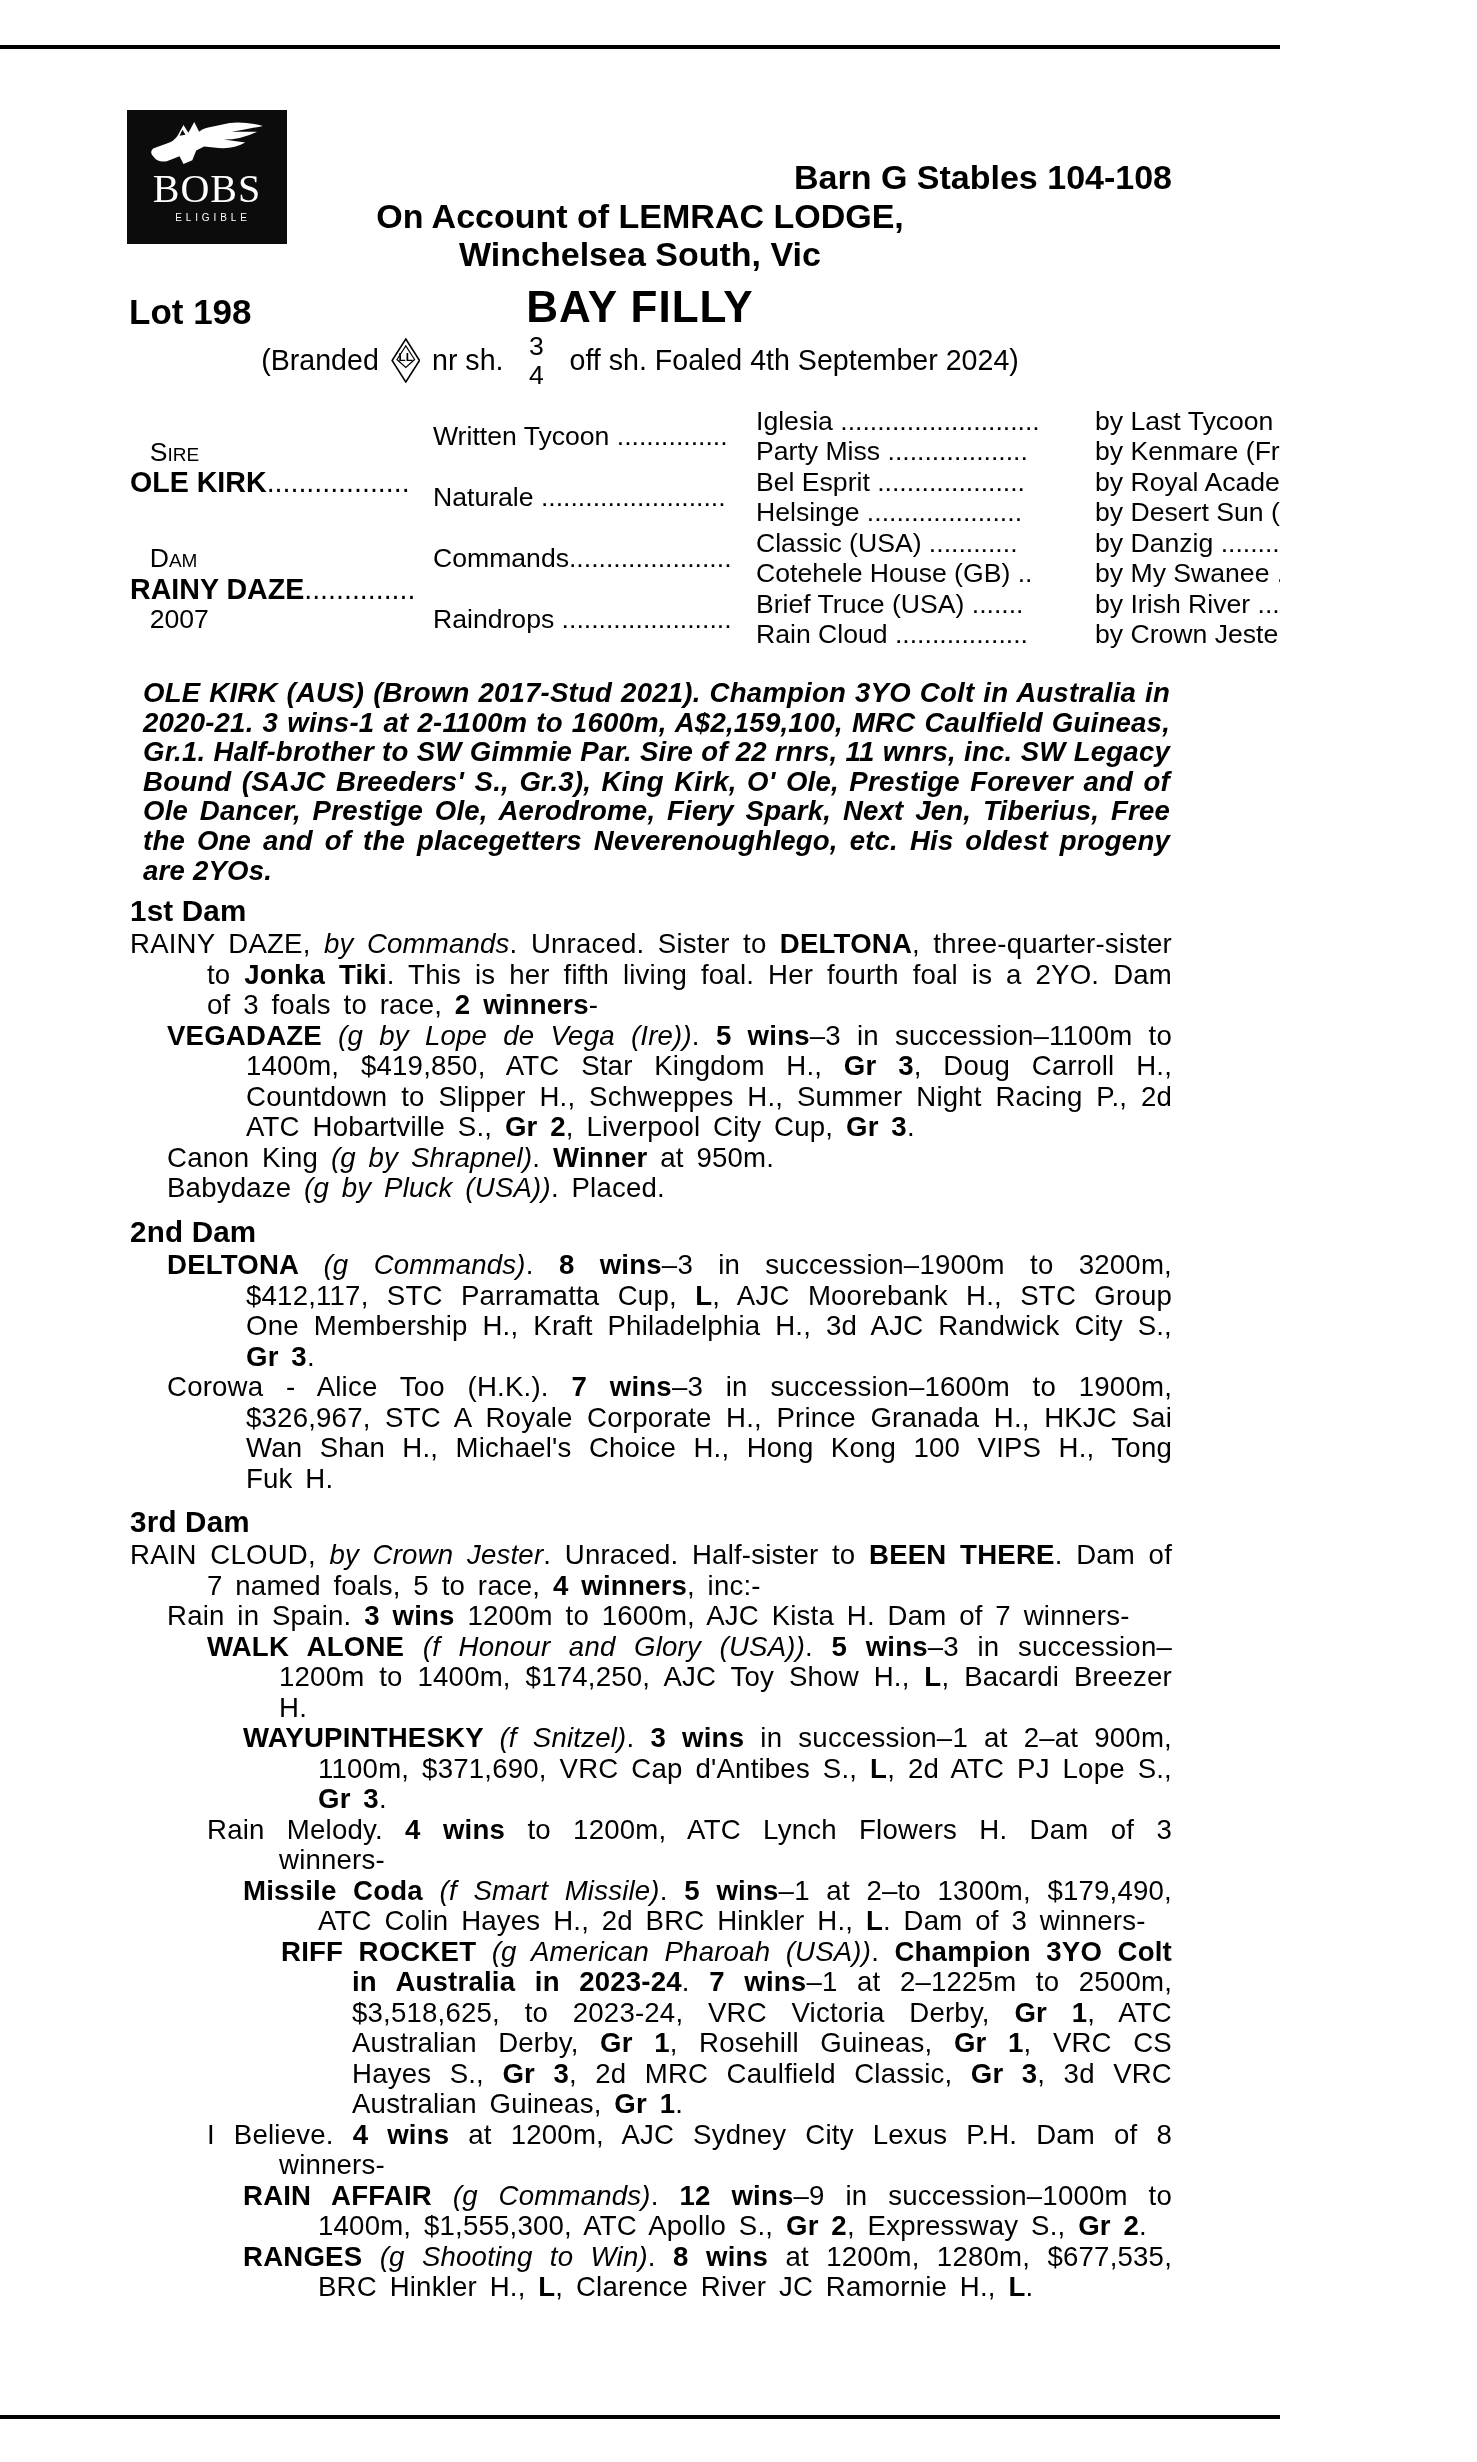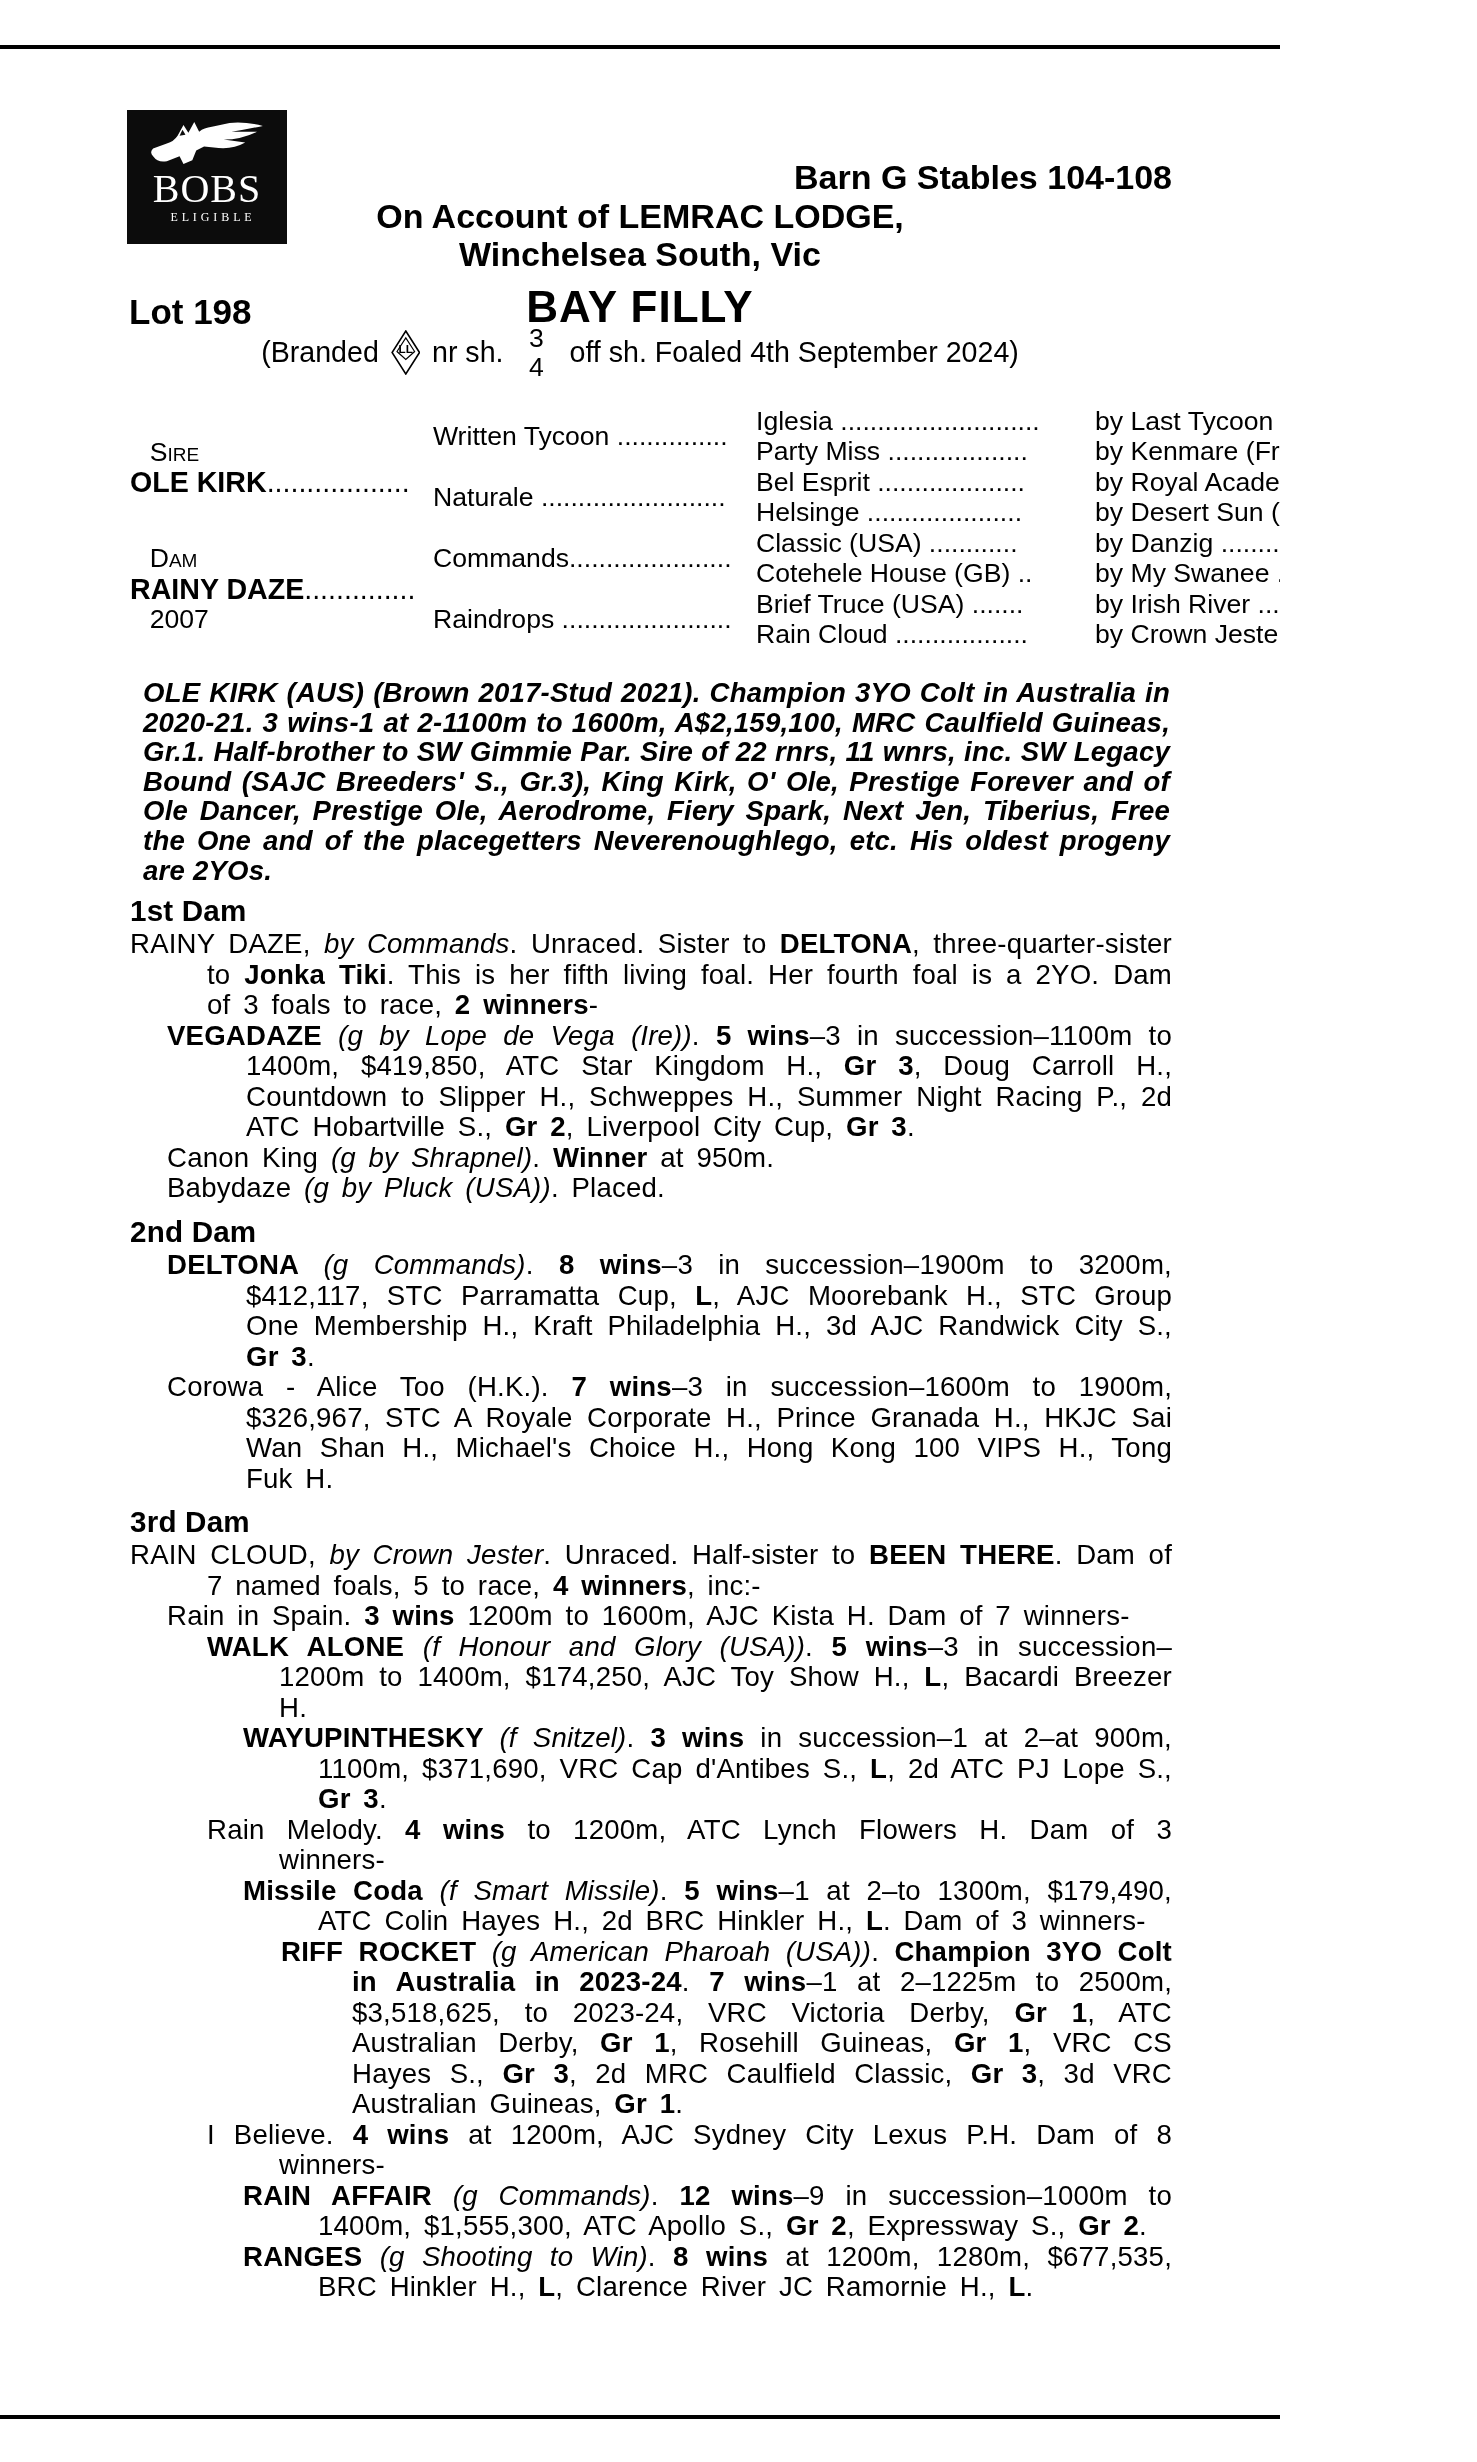--- a/index.html
+++ b/index.html
@@ -7,29 +7,29 @@
         font-family:"Liberation Sans",sans-serif;overflow:hidden;}
   .rule{position:absolute;left:0;width:1478px;height:3.9px;background:#000;}
   .rule-top{top:45px;}
   .rule-bottom{top:2415px;}
 
   
   .logo{position:absolute;left:127px;top:110px;width:160px;height:134px;background:#0c0c0c;
         color:#fff;text-align:center;}
   .logo svg.horse{display:block;margin:9.9px auto 0 auto;width:120px;height:49px;}
   .logo .bobs{font-family:"Liberation Serif",serif;font-size:40px;line-height:39px;letter-spacing:1px;}
-  .logo .eligible{font-family:Liberation Serif, serif;font-size:12px;line-height:19.7px;letter-spacing:3.9px;margin-left:12px;}
+  .logo .eligible{font-family:Liberation Sans, sans-serif;font-size:10px;line-height:19.7px;letter-spacing:3.9px;margin-left:12px;}
 
   
   .barn{position:absolute;right:108px;top:158px;font-size:34px;font-weight:bold;}
   .acc1{position:absolute;left:0;right:0;top:197px;text-align:center;font-size:34px;font-weight:bold;}
   .acc2{position:absolute;left:0;right:0;top:235px;text-align:center;font-size:34px;font-weight:bold;}
   .lot{position:absolute;left:129px;top:292px;font-size:35px;font-weight:bold;}
   .title{position:absolute;left:0;right:0;top:282px;text-align:center;font-size:44px;font-weight:bold;letter-spacing:1px;}
-  .branded{position:absolute;left:0;right:0;top:324px;display:flex;justify-content:center;
+  .branded{position:absolute;left:0;right:0;top:332px;display:flex;justify-content:center;
            align-items:center;gap:11.8px;font-size:28.6px;}
   .brand-mark svg{display:block;}
   .frac{display:flex;flex-direction:column;align-items:center;font-size:26.6px;line-height:28.6px;margin:0 13.8px;}
 
   
   .ped{position:absolute;left:130px;top:406px;width:1239px;display:grid;
        grid-template-columns:303px 323px 339px 274px;grid-auto-rows:30.5px;font-size:26.6px;}
   .ped .cell{display:flex;align-items:center;white-space:nowrap;overflow:hidden;}
   .ped .g1{flex-direction:column;align-items:flex-start;justify-content:center;}
   .ped .role{font-variant:small-caps;font-size:26.6px;margin-left:19.7px;line-height:30.5px;}

